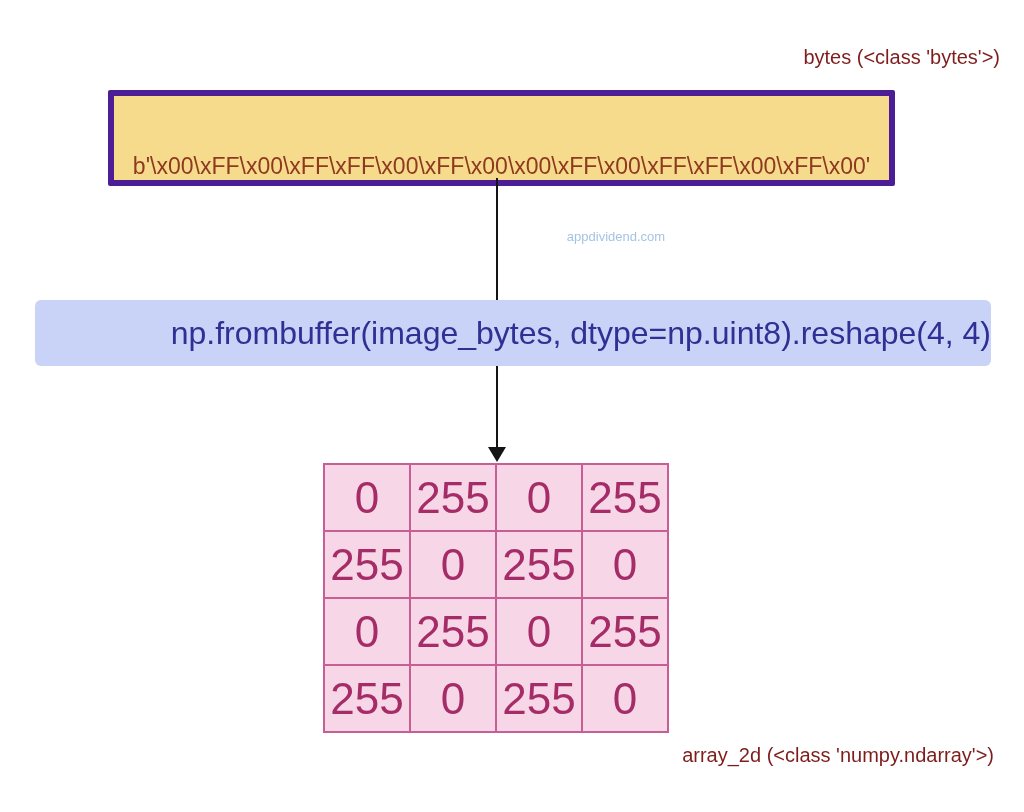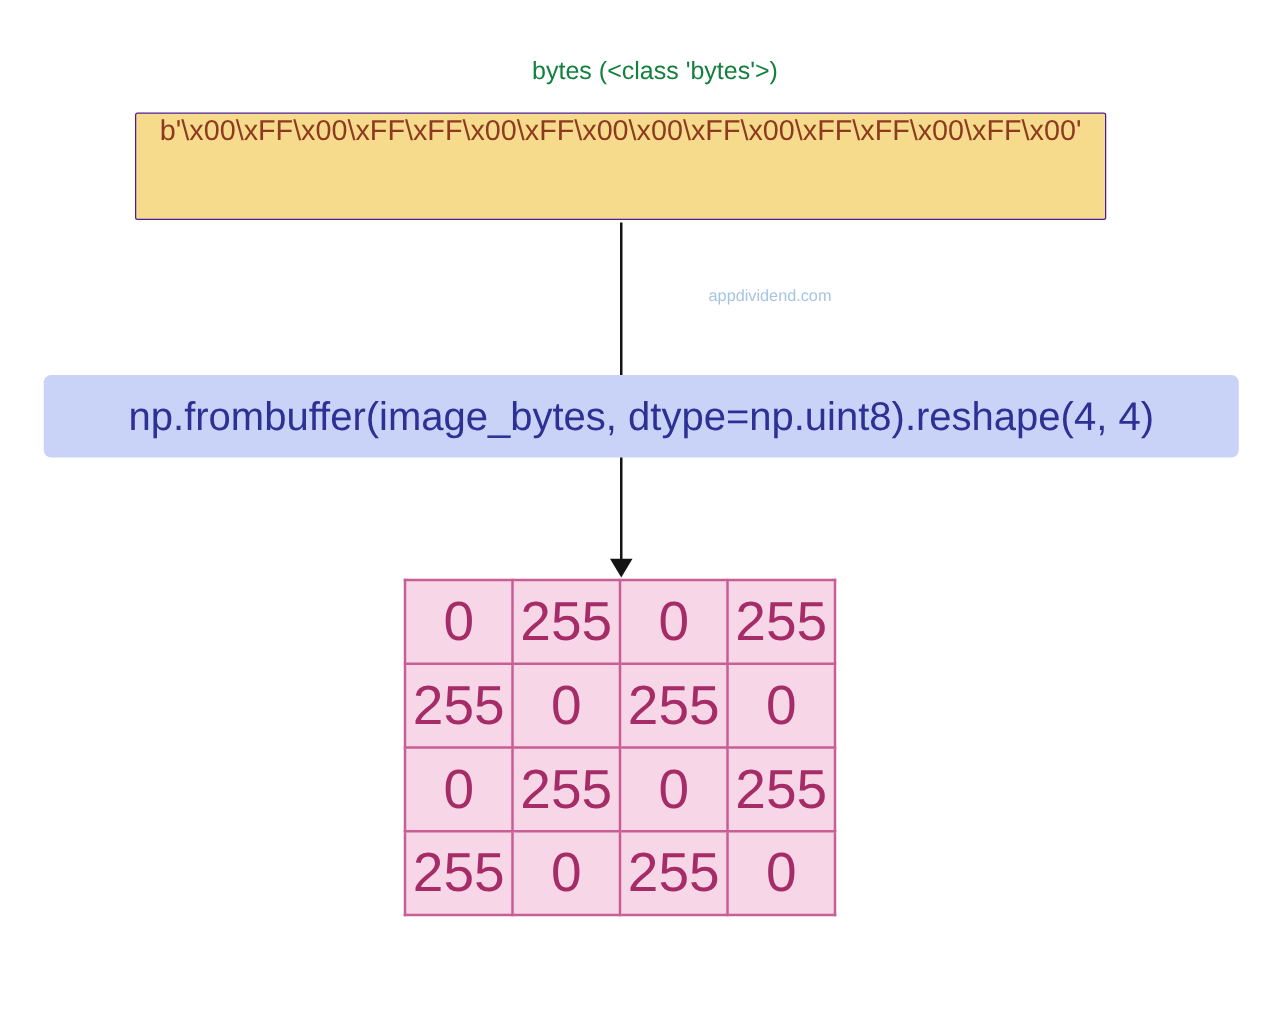--- a/index.html
+++ b/index.html
@@ -12,40 +12,39 @@
     position: relative;
     width: 1024px;
     height: 812px;
     background: #ffffff;
     overflow: hidden;
   }
   .label {
     position: absolute;
     left: 0;
     width: 994px;
-    text-align: center;
+    text-align: right;
     font-size: 20px;
-    color: #15803d;
+    color: #7f1d1d;
     white-space: nowrap;
-    margin-left: 24px;
   }
   .top-label { top: 46px; width: 1000px; }
   .bottom-label { top: 744px; }
 
   .bytes-box {
     position: absolute;
     left: 108px;
     top: 90px;
     width: 775px;
     height: 84px;
     background: #f6db8d;
-    border: 1px solid #4c1d95;
+    border: 6px solid #4c1d95;
     border-radius: 2px;
     display: flex;
-    align-items: flex-start;
+    align-items: flex-end;
     justify-content: center;
   }
   .bytes-box .bytes-text {
     font-size: 23px;
     color: #8e3a20;
     white-space: nowrap;
   }
 
   .connector {
     position: absolute;
@@ -79,21 +78,21 @@
   .code-box {
     position: absolute;
     left: 35px;
     top: 300px;
     width: 956px;
     height: 66px;
     background: #c9d2f7;
     border-radius: 6px;
     display: flex;
     align-items: center;
-    justify-content: center;
+    justify-content: flex-end;
   }
   .code-box .code-text {
     font-size: 32px;
     color: #2e3093;
     white-space: nowrap;
   }
 
   .array-table {
     position: absolute;
     left: 323px;
@@ -156,14 +155,15 @@
       </tr>
       <tr>
         <td>255</td>
         <td>0</td>
         <td>255</td>
         <td>0</td>
       </tr>
     </tbody>
   </table>
 
+  <div class="label bottom-label">array_2d (&lt;class 'numpy.ndarray'&gt;)</div>
 
 </div>
 
 </body></html>

